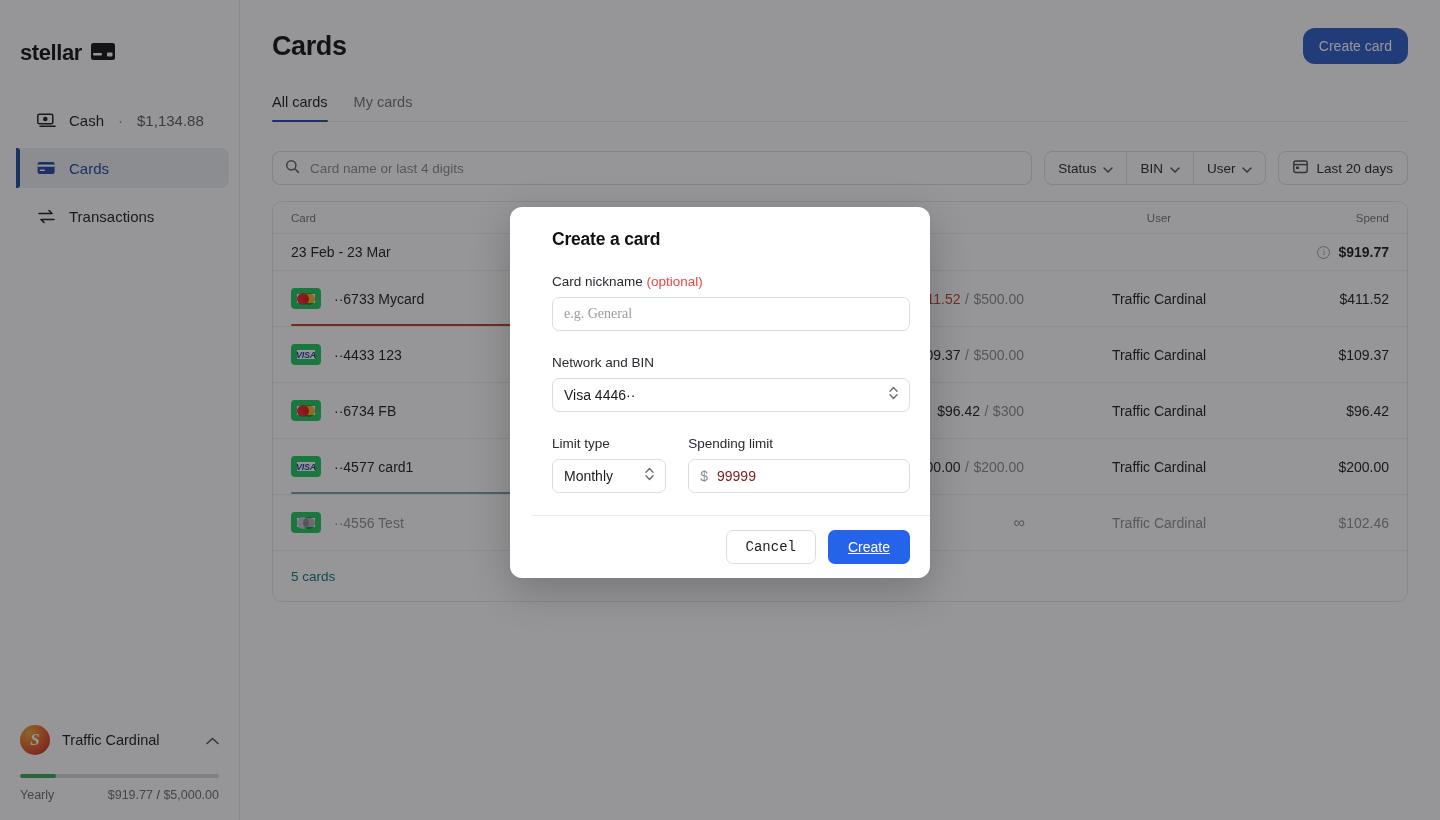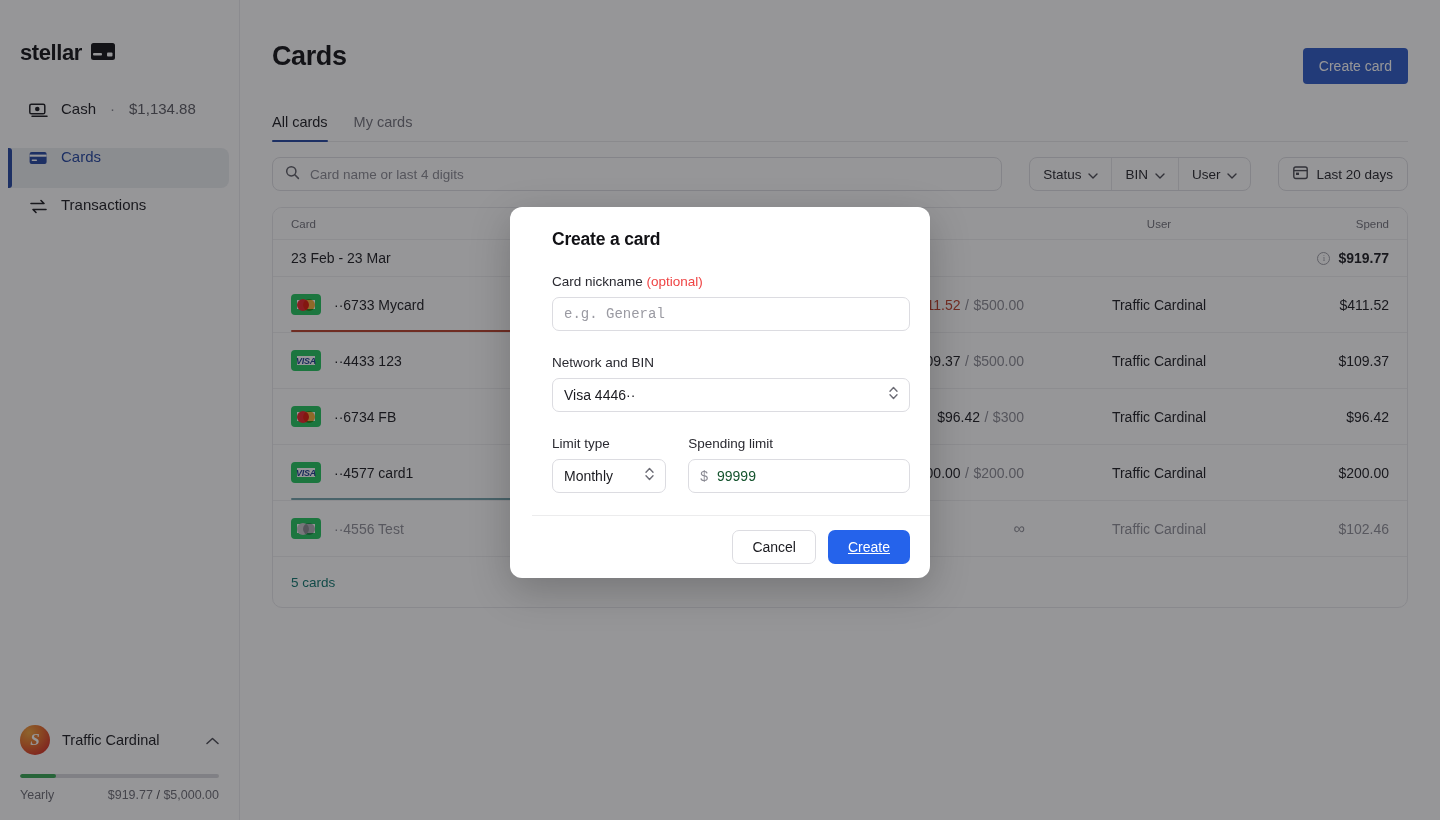--- a/index.html
+++ b/index.html
@@ -24,22 +24,22 @@
   .logo-wrap {
     display: flex; align-items: center; gap: 9px;
     padding: 32px 0 0 20px; height: 74px;
   }
   .logo-text { font-size: 22px; font-weight: 700; color: #111115; letter-spacing: -0.4px; }
   .logo-card-icon { display: block; }
 
   .nav { margin-top: 22px; display: flex; flex-direction: column; }
   .nav-item {
     position: relative;
-    display: flex; align-items: flex-start; gap: 13px;
-    height: 40px; padding-left: 20px; margin: 4px 10px 4px 8px;
+    display: flex; align-items: center; gap: 13px;
+    height: 40px; padding-left: 20px; margin: 4px 10px 4px 16px;
     border-radius: 0 8px 8px 0;
     font-size: 15px; color: #1b1b20; cursor: pointer;
   }
   .nav-item .nav-ic { width: 20px; height: 20px; display:flex; align-items:center; justify-content:center; flex:0 0 20px; }
   .nav-item.active { background: #eceef1; color: #2346a0; font-weight: 400; }
   .nav-item.active::before {
     content: ""; position: absolute; left: 0; top: 0; bottom: 0; width: 4px;
     background: #2346a0; border-radius: 0 3px 3px 0;
   }
   .nav-cash-amt { color: #5b5b63; }
@@ -64,35 +64,34 @@
   .sf-meta { display: flex; align-items: center; justify-content: space-between; margin-top: 10px; font-size: 12.5px; }
   .sf-meta .lbl { color: #6c6c75; }
   .sf-meta .val { color: #6c6c75; }
   .sf-meta .val b { color: #4a4a52; font-weight: 400; }
 
   
   .main { flex: 1; position: relative; padding: 0 32px; }
   .page-head { display: flex; align-items: center; justify-content: space-between; padding-top: 28px; }
   .page-title { font-size: 27px; font-weight: 700; color: #111115; letter-spacing: -0.4px; }
   .btn-primary {
-    background: #2c59c7; color: #fff; border: none; border-radius: 4px;
+    background: #2c59c7; color: #fff; border: none; border-radius: 12px;
     font-size: 14px; padding: 10px 16px; cursor: pointer;
     font-family: "Liberation Sans", sans-serif;
-    margin-top: 20px;
   }
 
   .tabs { display: flex; gap: 26px; margin-top: 30px; border-bottom: 1px solid #e9e9ec; }
   .tab { font-size: 14.5px; color: #73737c; padding-bottom: 11px; cursor: pointer; position: relative; }
   .tab.active { color: #1b1b20; }
   .tab.active::after {
     content: ""; position: absolute; left: 0; right: 0; bottom: -1px; height: 2.5px;
     background: #2346a0; border-radius: 2px;
   }
 
-  .filters { display: flex; align-items: center; gap: 27px; margin-top: 15px; }
+  .filters { display: flex; align-items: center; gap: 12px; margin-top: 29px; }
   .search-box {
     flex: 1; height: 34px; border: 1px solid #dfdfe3; border-radius: 8px;
     display: flex; align-items: center; gap: 10px; padding: 0 12px; background: #fff;
   }
   .search-box input {
     border: none; outline: none; flex: 1; font-size: 13.5px; color: #1b1b20;
     background: transparent; font-family: "Liberation Sans", sans-serif;
   }
   .search-box input::placeholder { color: #8a8a93; }
 
@@ -163,47 +162,47 @@
     overflow: hidden;
     padding-left: 22px;
   }
   .modal-body { padding: 22px 20px 22px 20px; }
   .modal-title { font-size: 17.5px; font-weight: 700; color: #111115; letter-spacing: -0.2px; }
   .field-label { font-size: 13.5px; color: #2a2a31; margin-top: 24px; margin-bottom: 8px; }
   .field-label .opt { color: #ef4444; }
   .input-text {
     width: 100%; height: 34px; border: 1px solid #dcdce1; border-radius: 7px;
     padding: 0 11px; font-size: 14px; color: #1b1b20; outline: none;
-    font-family: Liberation Mono, monospace; background: #fff;
+    font-family: Liberation Serif, serif; background: #fff;
   }
   .input-text::placeholder { color: #9a9aa2; }
   .select-wrap { position: relative; }
   .select-box {
     width: 100%; height: 34px; border: 1px solid #dcdce1; border-radius: 7px;
     display: flex; align-items: center; padding: 0 11px; font-size: 14px; color: #1b1b20;
     background: #fff; cursor: pointer;
   }
   .select-chev { position: absolute; right: 11px; top: 50%; transform: translateY(-50%); color: #6d6d76; }
   .two-col { display: flex; gap: 22px; align-items: flex-end; }
   .two-col > div { flex: 1; }
   .money-box {
     height: 34px; border: 1px solid #dcdce1; border-radius: 7px; display: flex; align-items: center;
     gap: 9px; padding: 0 11px; background: #fff;
   }
   .money-box .cur { color: #8a8a93; font-size: 14px; }
   .money-box input {
-    border: none; outline: none; flex: 1; font-size: 14px; color: #14532d; background: transparent;
+    border: none; outline: none; flex: 1; font-size: 14px; color: #7f1d1d; background: transparent;
     font-family: "Liberation Sans", sans-serif;
   }
   .modal-foot {
     border-top: 1px solid #ececed; padding: 14px 20px; display: flex; justify-content: flex-end; gap: 12px;
   }
   .btn-cancel {
     border: 1px solid #dcdce1; background: #fff; border-radius: 7px; padding: 8px 19px;
-    font-size: 14px; color: #1b1b20; cursor: pointer; font-family: Liberation Sans, sans-serif;
+    font-size: 14px; color: #1b1b20; cursor: pointer; font-family: Liberation Mono, monospace;
   }
   .btn-create {
     border: none; background: #2563eb; border-radius: 7px; padding: 9px 20px;
     font-size: 14px; color: #fff; cursor: pointer; font-family: "Liberation Sans", sans-serif; text-decoration: underline;
   }
 </style>
 </head>
 <body>
 
 <div id="app">

